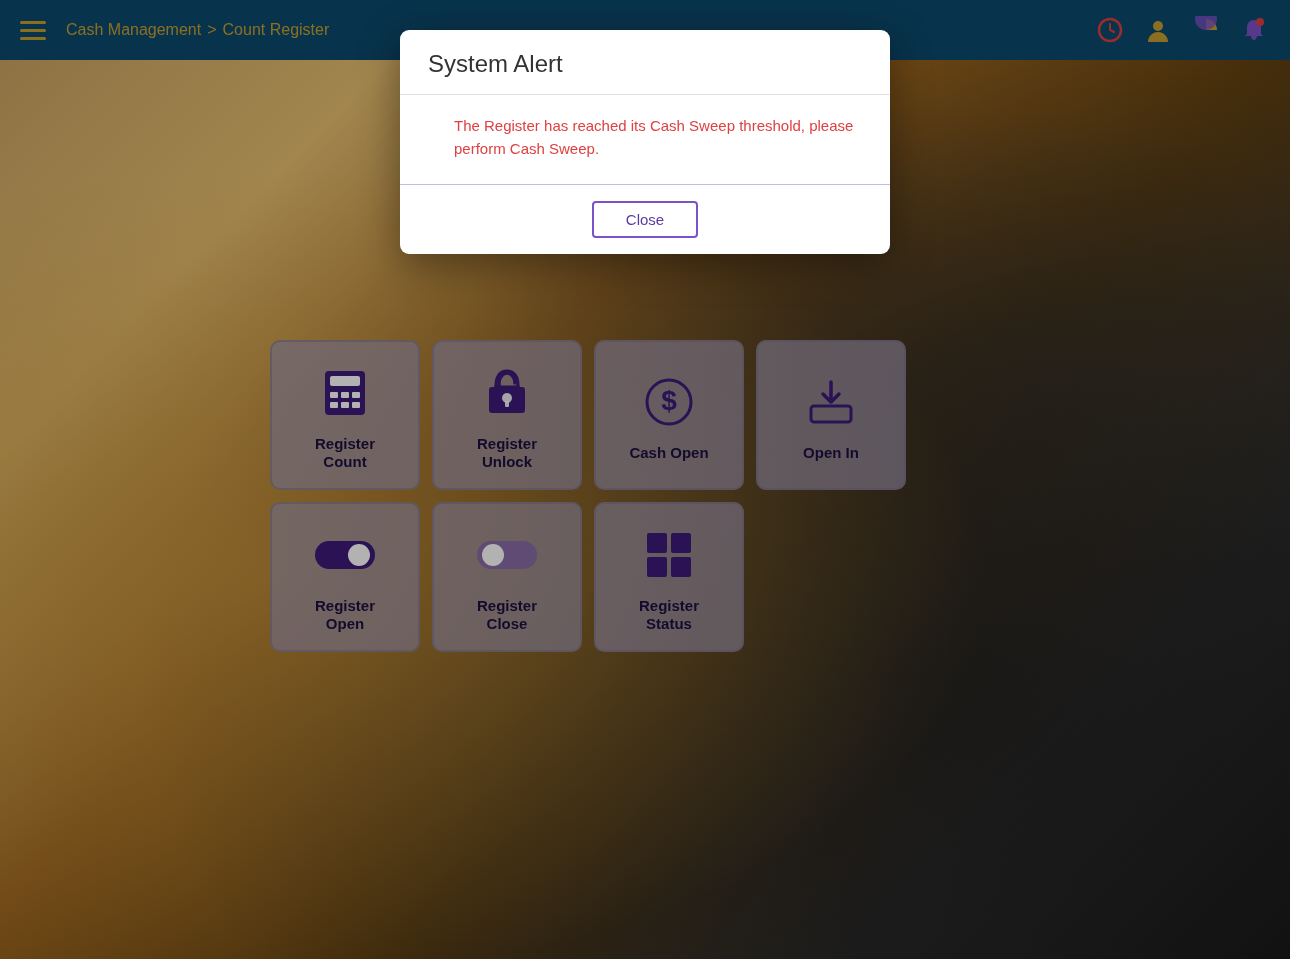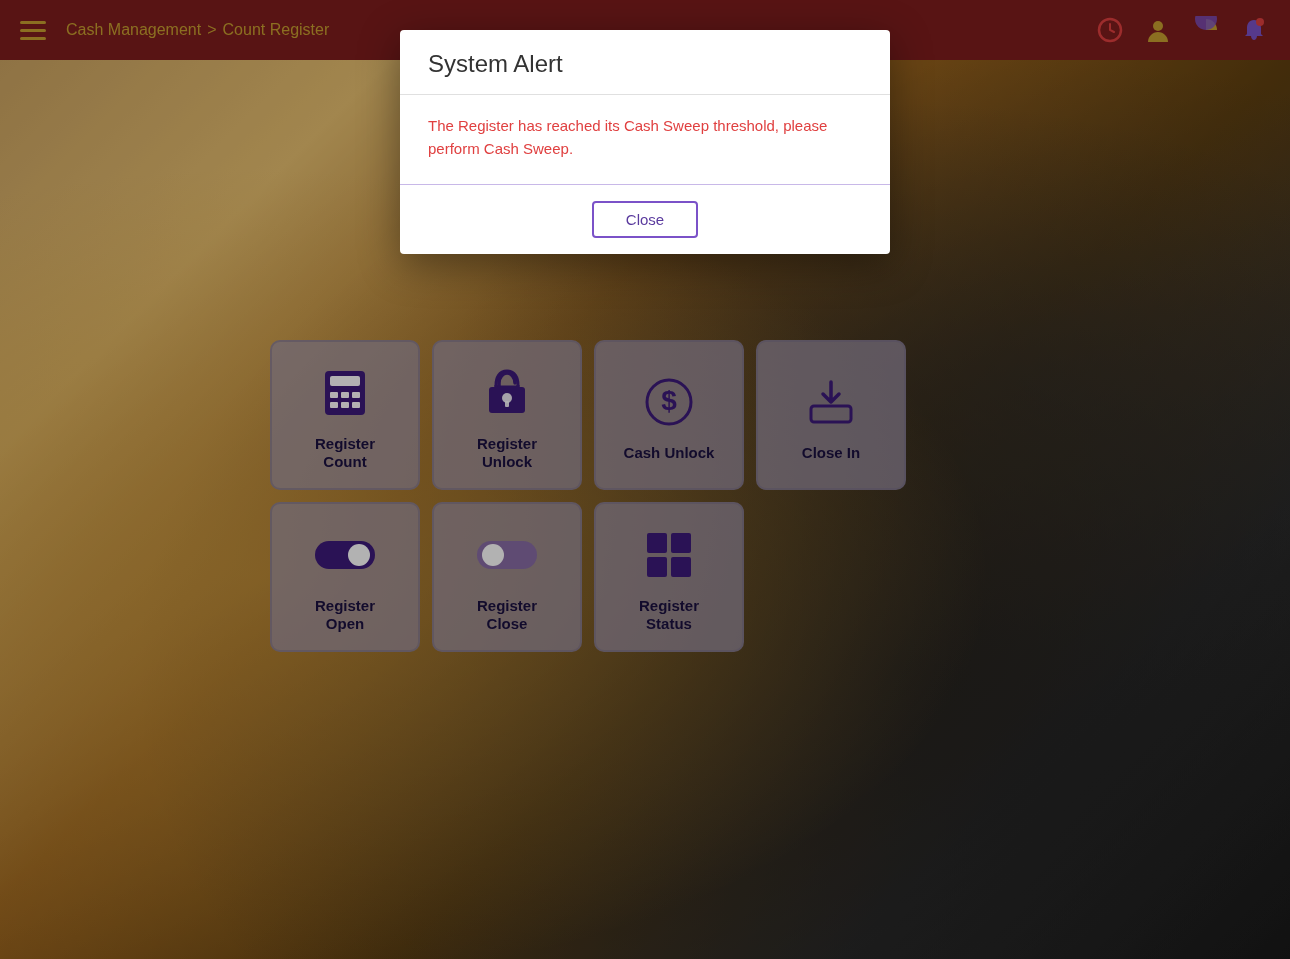--- a/index.html
+++ b/index.html
@@ -31,21 +31,21 @@
       z-index: 0;
     }
 
     
     .navbar {
       position: absolute;
       top: 0;
       left: 0;
       right: 0;
       height: 60px;
-      background: #7f1d1d;
+      background: #0c4a6e;
       display: flex;
       align-items: center;
       padding: 0 20px;
       z-index: 10;
     }
 
     .hamburger {
       display: flex;
       flex-direction: column;
       gap: 5px;
@@ -145,21 +145,21 @@
       background: rgba(0,0,0,0.3);
       z-index: 20;
       display: flex;
       align-items: flex-start;
       justify-content: center;
       padding-top: 30px;
     }
 
     .modal {
       background: white;
-      border-radius: 4px;
+      border-radius: 9px;
       width: 490px;
       box-shadow: 0 10px 40px rgba(0,0,0,0.4);
       overflow: hidden;
     }
 
     .modal-header {
       padding: 20px 28px 16px;
       border-bottom: 1px solid #e0e0e0;
     }
 
@@ -171,20 +171,21 @@
 
     .modal-body {
       padding: 20px 28px 24px;
       border-bottom: 1px solid #c8b8e8;
     }
 
     .modal-message {
       color: #e04040;
       font-size: 15px;
       line-height: 1.5;
+      margin-left: 26px;
     }
 
     .modal-footer {
       padding: 16px 28px;
       display: flex;
       justify-content: center;
     }
 
     .close-btn {
       border: 2px solid #7b52c8;
@@ -288,33 +289,33 @@
   </div>
 
 
   <div class="grid-btn">
     <div class="grid-btn-icon">
       <svg width="56" height="56" viewBox="0 0 56 56">
         <circle cx="28" cy="28" r="22" fill="none" stroke="#3d1a7a" stroke-width="3"></circle>
         <text x="28" y="36" text-anchor="middle" font-size="28" font-weight="bold" fill="#3d1a7a" font-family="Arial">$</text>
       </svg>
     </div>
-    <div class="grid-btn-label">Cash Unlock</div>
+    <div class="grid-btn-label">Cash Open</div>
   </div>
 
   <div class="grid-btn">
     <div class="grid-btn-icon">
       <svg width="56" height="56" viewBox="0 0 56 56">
 
         <rect x="8" y="32" width="40" height="16" rx="3" fill="none" stroke="#3d1a7a" stroke-width="3"></rect>
 
         <path d="M28 8 L28 28 M20 20 L28 28 L36 20" stroke="#3d1a7a" stroke-width="3.5" stroke-linecap="round" stroke-linejoin="round" fill="none"></path>
       </svg>
     </div>
-    <div class="grid-btn-label">Close In</div>
+    <div class="grid-btn-label">Open In</div>
   </div>
 
   <div class="grid-btn">
     <div class="grid-btn-icon">
       <svg width="60" height="36" viewBox="0 0 60 36">
         <rect x="0" y="4" width="60" height="28" rx="14" fill="#3d1a7a"></rect>
         <circle cx="44" cy="18" r="11" fill="white"></circle>
       </svg>
     </div>
     <div class="grid-btn-label">Register<br>Open</div>

